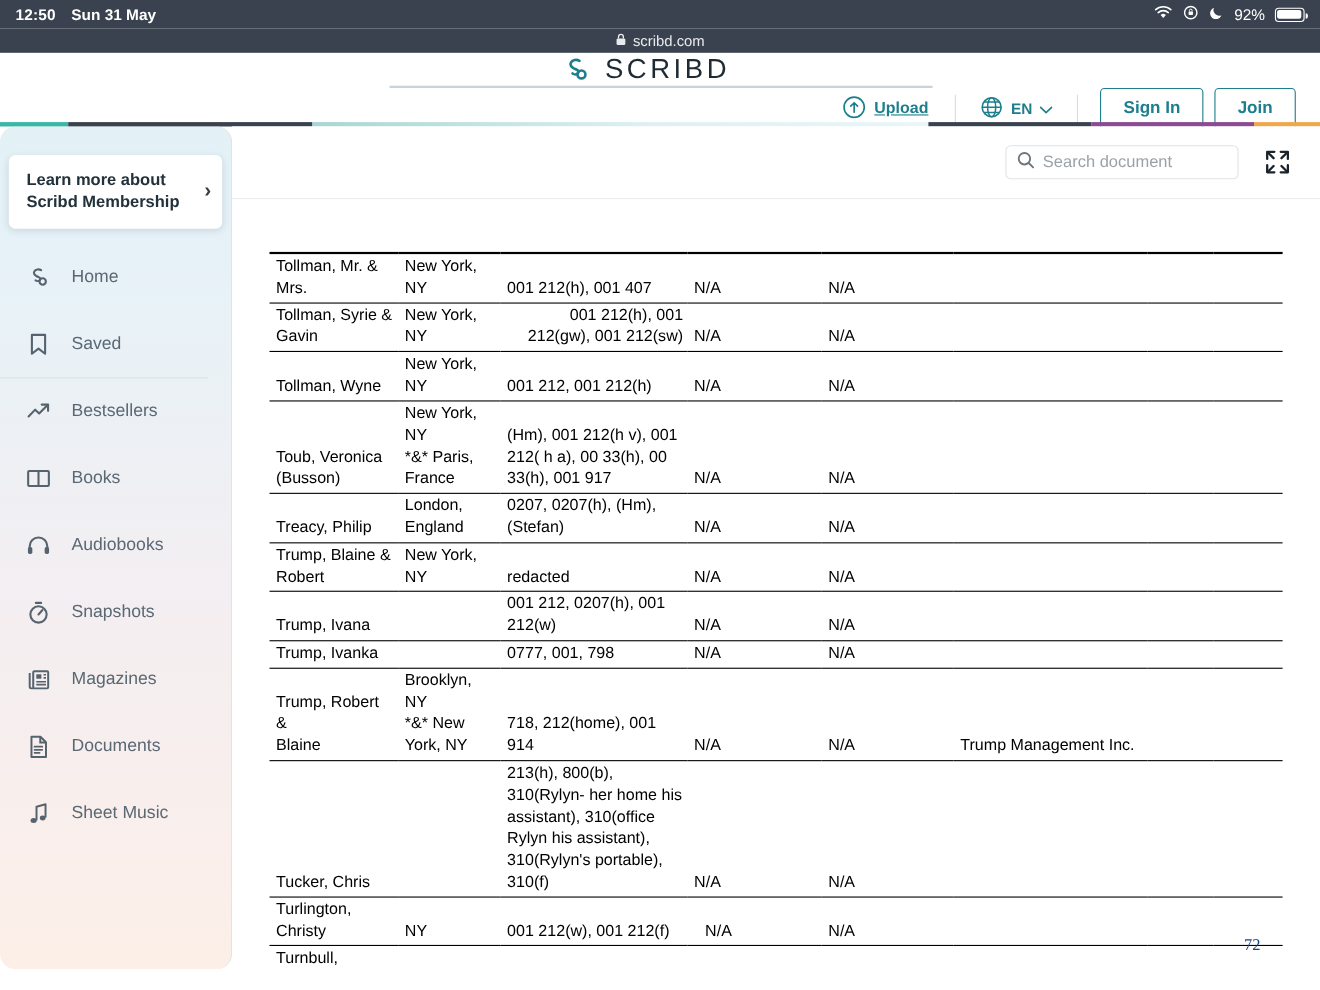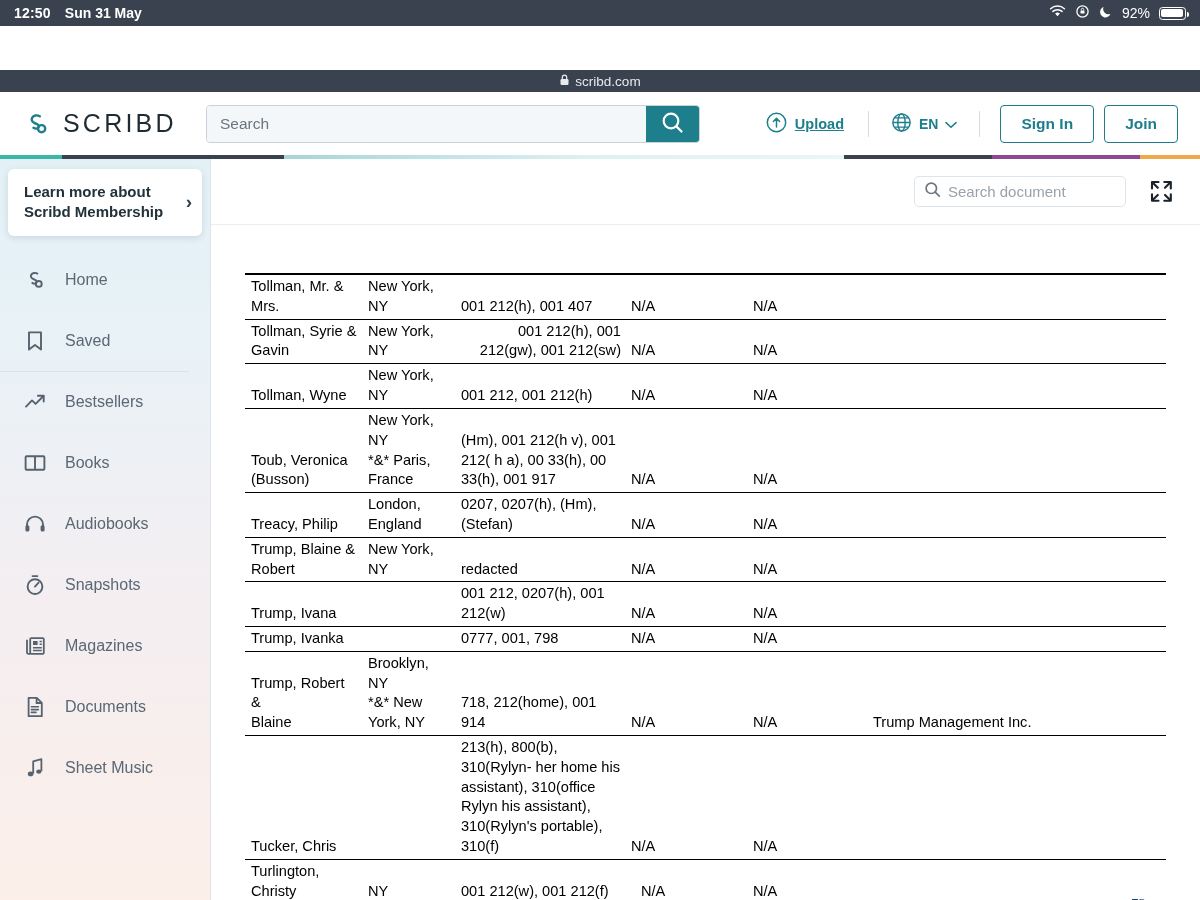--- a/index.html
+++ b/index.html
@@ -27,28 +27,28 @@
   .batt-shell::after {
     content: ""; position: absolute; right: -4px; top: 4px;
     width: 2px; height: 5px; background: #ffffff; border-radius: 0 2px 2px 0;
   }
   .batt-fill { position: absolute; left: 1.2px; top: 1.2px; bottom: 1.2px; background: #fff; border-radius: 2px; }
 
   
   .urlbar {
     height: 22px; background: #39424e; color: #e8eaed;
     display: flex; align-items: center; justify-content: center;
-    font-size: 13.5px; gap: 5px; position: relative; margin-top: 44px;
+    font-size: 13.5px; gap: 5px; position: relative;
   }
   .urlbar .lock { font-size: 11px; }
 
   
   .header {
     height: 63px; background: #ffffff; display: flex; align-items: center;
-    padding: 0 22px; gap: 0;
+    padding: 0 22px; gap: 0; flex-direction: column;
   }
   .logo-wrap { display: flex; align-items: center; gap: 11px; width: 182px; }
   .logo-mark { width: 30px; height: 30px; }
   .logo-text {
     font-size: 25px; letter-spacing: 3.2px; color: #1e2b33; font-weight: 400;
   }
   .search-wrap {
     display: flex; width: 494px; height: 38px; margin-left: 2px;
     border: 1px solid #c9d2d8; border-radius: 4px; overflow: hidden;
     background: #f4f7fa;
@@ -86,21 +86,22 @@
   .accent { height: 4px; display: flex; }
 
   
   .body { display: flex; height: 766px; }
 
   
   .sidebar {
     width: 211px; position: relative; flex: none;
     background: linear-gradient(to bottom, #e3f1f7 0%, #e8f2f7 22%, #f4eef1 58%, #fcefe8 100%);
     border-right: 1px solid #dde5ea;
-    padding-top: 10px;
+    padding-top: 26px;
+    border-radius: 14px;
   }
   .promo {
     margin: 0 8px 14px 8px; background: #fff; border-radius: 6px;
     box-shadow: 0 2px 7px rgba(30,50,70,.13);
     padding: 13px 10px 13px 16px; display: flex; align-items: center;
   }
   .promo-text { font-size: 15px; font-weight: 700; color: #22313a; line-height: 1.35; }
   .promo-chev { margin-left: auto; color: #33414c; font-size: 19px; font-weight: 700; }
   .snav { list-style: none; }
   .snav li {

